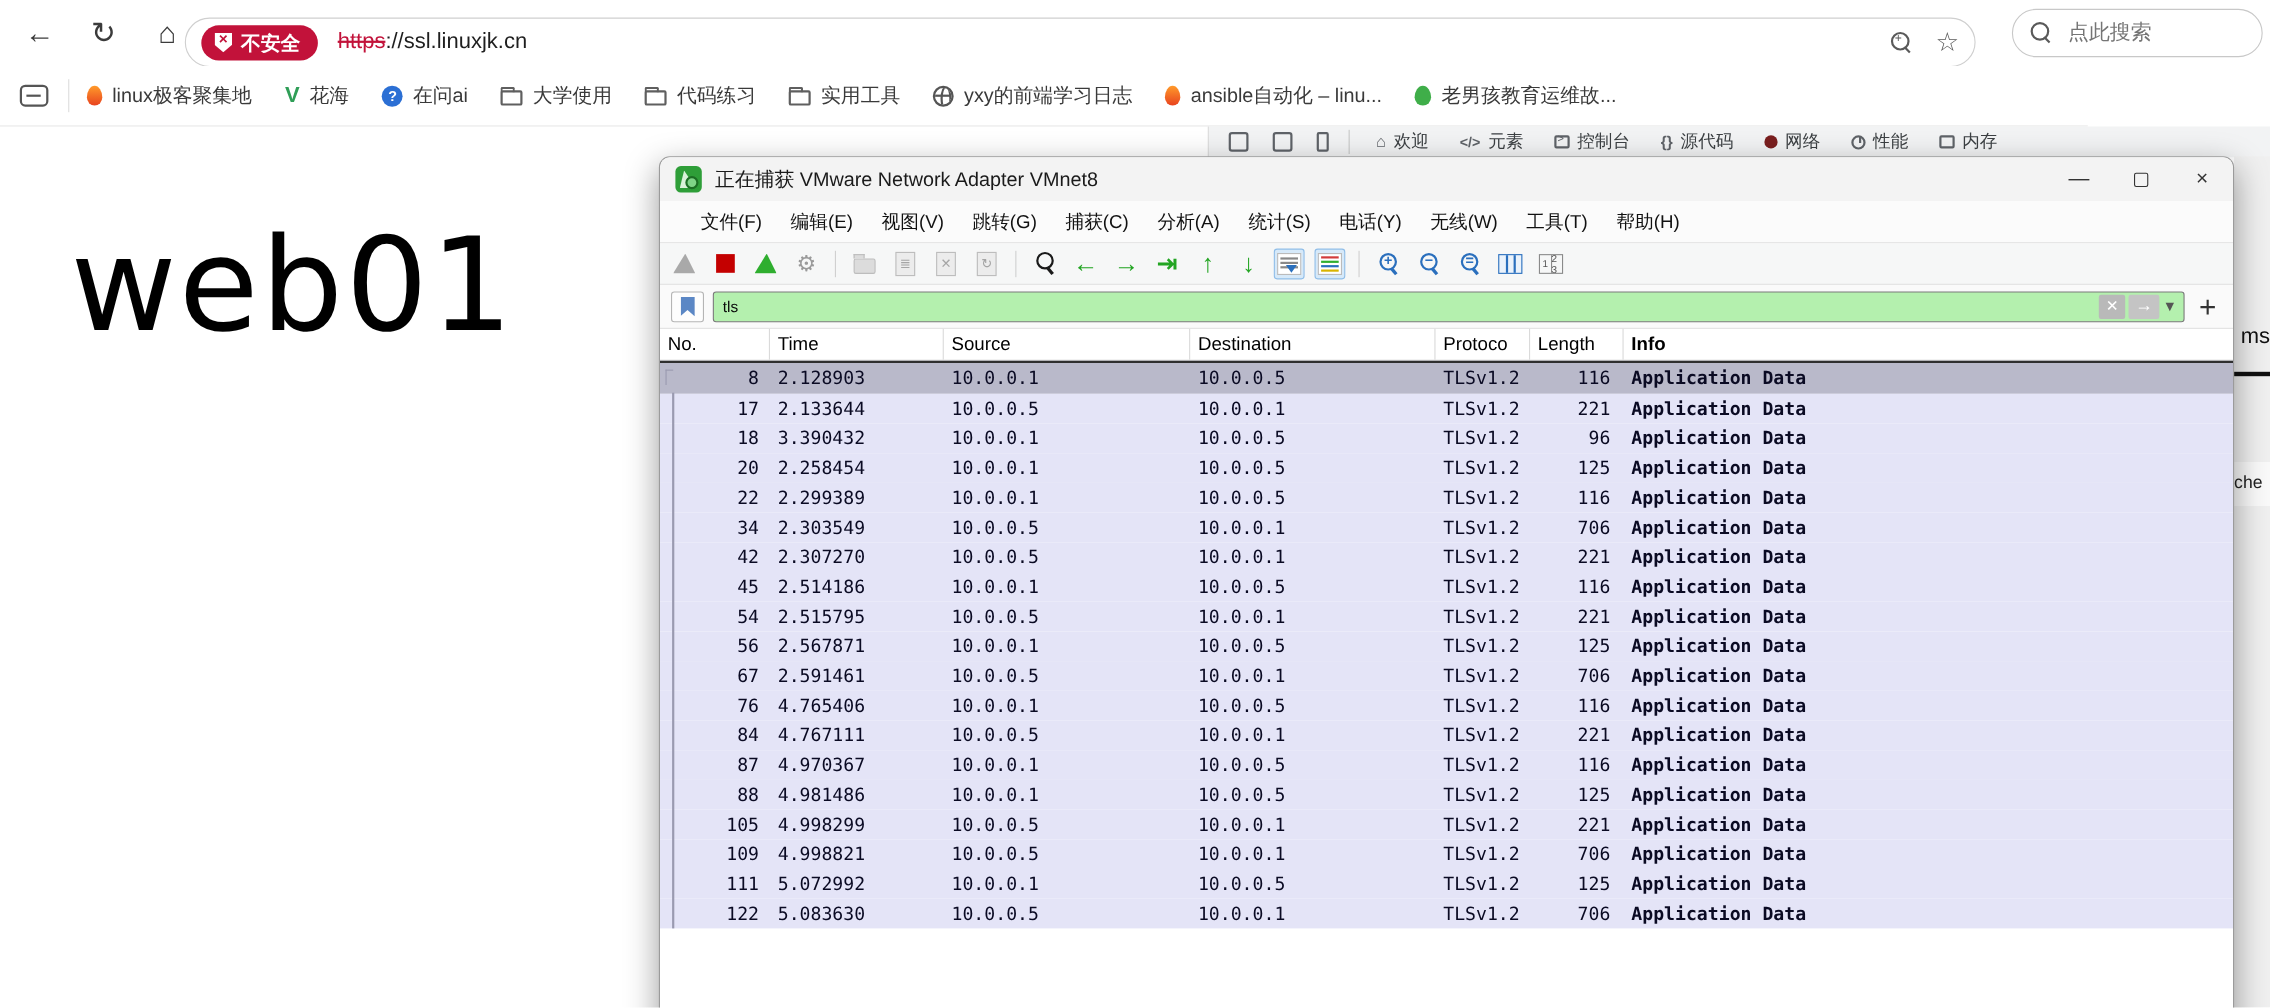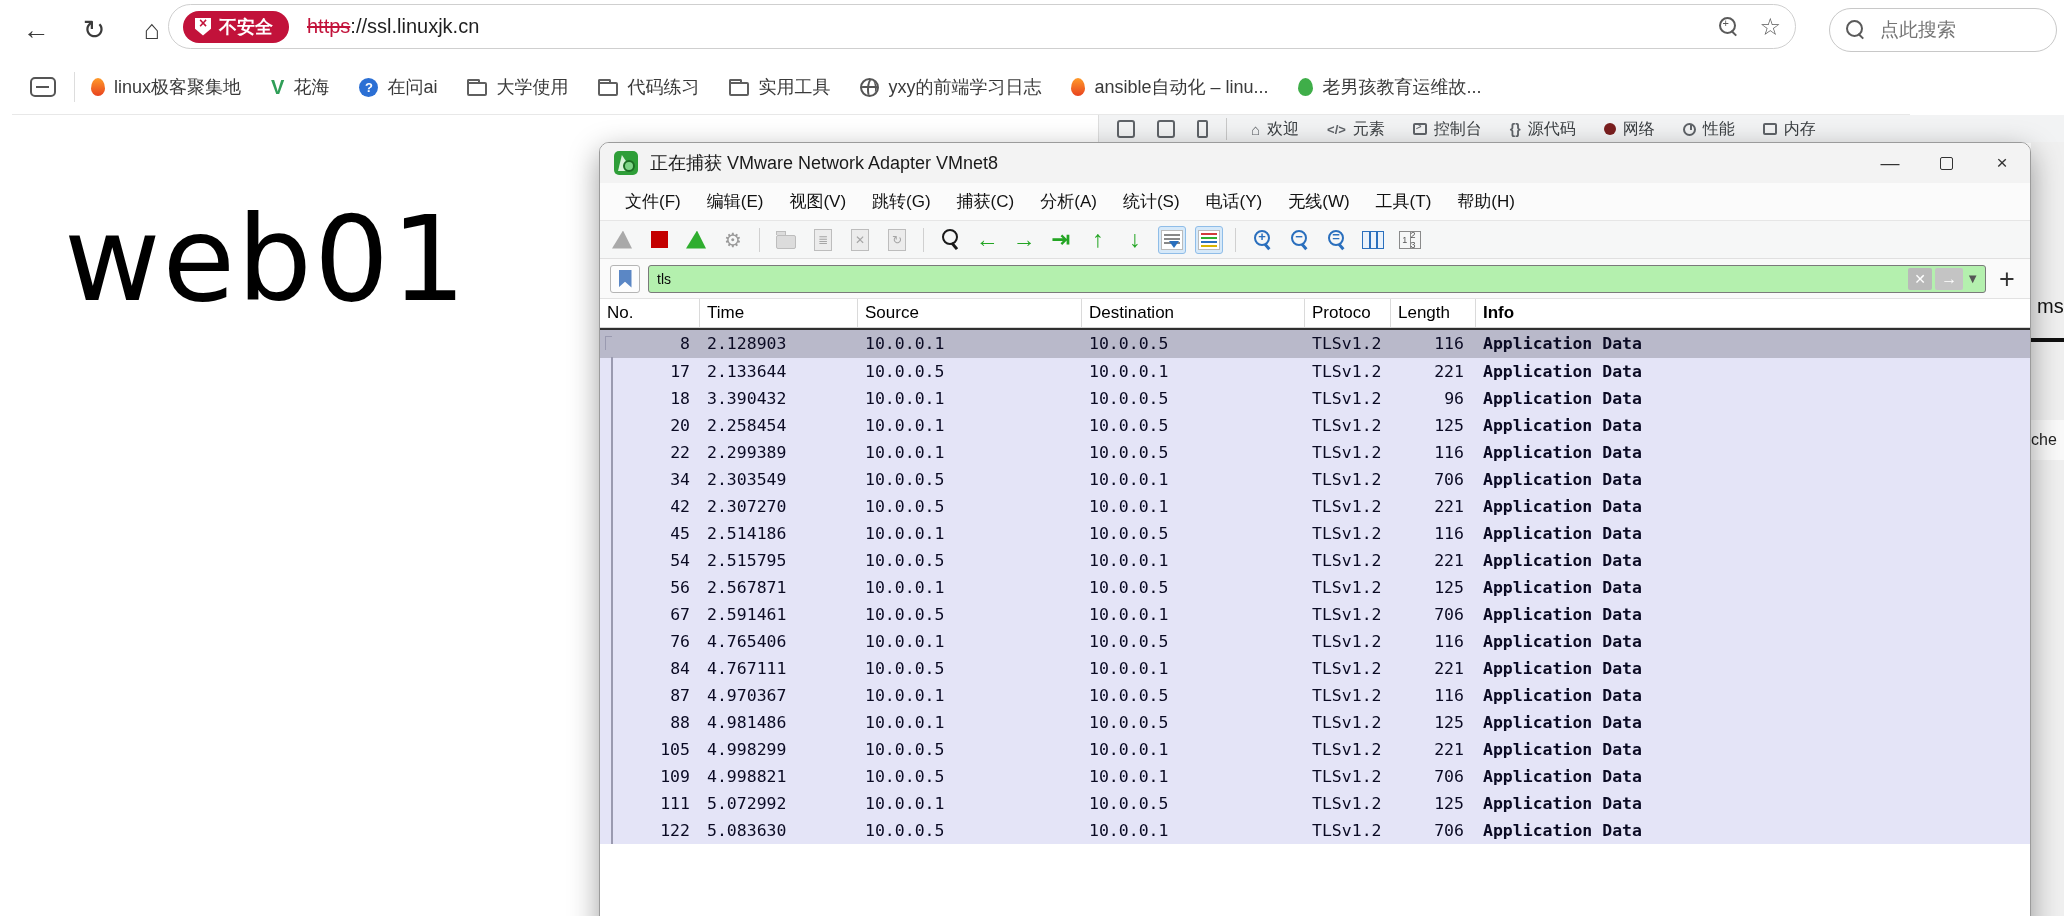--- a/index.html
+++ b/index.html
@@ -5,21 +5,21 @@
   * { margin:0; padding:0; box-sizing:border-box; }
   html,body { width:2064px; height:916px; overflow:hidden; background:#fff;
     font-family:"Liberation Sans","DejaVu Sans",sans-serif; }
   #screen { position:relative; width:2064px; height:916px; background:#fff; }
 
   
   .topbar { position:absolute; left:0; top:0; width:2064px; height:60px; background:#fff;
     display:flex; align-items:center; }
   .navbtn { width:44px; height:44px; display:flex; align-items:center; justify-content:center;
     font-size:27px; color:#3b3b3b; margin-left:14px; border-radius:8px; }
-  .urlbar { position:absolute; left:168px; top:4px; width:1628px; height:45px; border:1px solid #cfcfcf;
+  .urlbar { position:absolute; left:168px; top:16px; width:1628px; height:45px; border:1px solid #cfcfcf;
     border-radius:23px; background:#fff; display:flex; align-items:center; padding:0 14px; }
   .sec-badge { display:flex; align-items:center; gap:8px; background:#c2123a; color:#fff;
     border-radius:16px; height:32px; padding:0 16px 0 12px; font-size:18px; font-weight:bold; }
   .shield { width:16px; height:18px; background:#fff;
     clip-path:polygon(0 0,100% 0,100% 62%,50% 100%,0 62%); position:relative; }
   .shield::after { content:"×"; position:absolute; left:0; top:-3px; width:16px; text-align:center;
     color:#c2123a; font-size:14px; font-weight:bold; }
   .url-text { margin-left:18px; font-size:20px; color:#1f1f1f; white-space:nowrap; }
   .url-scheme { color:#c2123a; text-decoration:line-through; }
   .urlbar-right { margin-left:auto; display:flex; align-items:center; gap:20px; }
@@ -30,21 +30,21 @@
     background:#5a5a5a; transform:rotate(45deg); transform-origin:0 0; }
   .mag.plus i { position:absolute; left:3px; top:3px; width:7px; height:7px; font-style:normal;
     font-size:11px; line-height:7px; color:#5a5a5a; }
   .star { font-size:24px; color:#5a5a5a; }
   .searchbox { position:absolute; left:1829px; top:8px; width:228px; height:44px; border:1px solid #c8c8c8;
     border-radius:22px; background:#fff; display:flex; align-items:center; padding:16px 16px; gap:14px; }
   .searchbox input { border:none; outline:none; font-size:19px; color:#333; width:140px;
     font-family:inherit; background:transparent; }
 
   
-  .bookbar { position:absolute; left:12px; top:60px; width:1898px; height:55px; background:#fff;
+  .bookbar { position:absolute; left:0; top:60px; width:1898px; height:55px; background:#fff;
     border-bottom:1px solid #e8e8e8; display:flex; align-items:center; }
   .sidebar-ic { width:26px; height:20px; border:2px solid #555; border-radius:5px; margin-left:18px;
     position:relative; }
   .sidebar-ic::after { content:""; position:absolute; left:4px; top:7px; width:13px; height:2px; background:#555; }
   .bb-divider { width:1px; height:30px; background:#ddd; margin:0 16px 0 18px; }
   .bm { display:flex; align-items:center; gap:9px; margin-right:30px; font-size:18px; color:#3a3a3a;
     white-space:nowrap; }
   .ic-fire { width:14px; height:18px; background:linear-gradient(#ff9a2a,#e8431f);
     border-radius:50% 50% 50% 50%/58% 58% 42% 42%; }
   .ic-vue { font-size:20px; font-weight:bold; color:#2f9e57; line-height:20px; }
@@ -93,21 +93,21 @@
   .ws-title { height:40px; background:#f3f3f3; display:flex; align-items:center; padding-left:14px; }
   .ws-appicon { width:24px; height:24px; border-radius:5px; background:#2e9e38; position:relative; margin-right:12px; }
   .ws-appicon::before { content:""; position:absolute; left:4px; top:4px; width:13px; height:16px; background:#d9f2d9;
     clip-path:polygon(0 100%,30% 0,100% 85%,60% 100%); }
   .ws-appicon::after { content:""; position:absolute; right:3px; bottom:3px; width:8px; height:8px;
     border:2px solid #1c6e24; border-radius:50%; background:#7fd487; }
   .ws-title-text { font-size:18px; color:#1a1a1a; }
   .ws-ctrls { margin-left:auto; display:flex; height:40px; }
   .ws-ctrl { width:56px; display:flex; align-items:center; justify-content:center; font-size:19px; color:#333; }
   .ws-max-glyph { width:13px; height:13px; border:1.6px solid #333; border-radius:2px; }
-  .ws-menubar { height:37px; background:#fbfbfb; display:flex; align-items:center; padding-left:12px; }
+  .ws-menubar { height:37px; background:#fbfbfb; display:flex; align-items:center; padding-left:24px; }
   .ws-menu { font-size:17px; color:#111; padding:0 13px; white-space:nowrap; }
   .ws-toolbar { height:39px; background:#f6f7f7; border-top:1px solid #e6e6e6; border-bottom:1px solid #e0e0e0;
     display:flex; align-items:center; padding-left:8px; gap:9px; }
   .tbtn { width:28px; height:28px; display:flex; align-items:center; justify-content:center; border-radius:3px; }
   .tbtn.active { background:#d6e9f9; border:1px solid #8fbde8; }
   .tb-sep { width:1px; height:24px; background:#d0d0d0; margin:0 3px; }
   .fin { width:20px; height:18px; clip-path:polygon(0 100%,55% 0,100% 100%); }
   .fin.gray { background:#a9a9a9; }
   .fin.green { background:#2fae2f; }
   .sq-stop { width:17px; height:17px; background:#c40000; }

